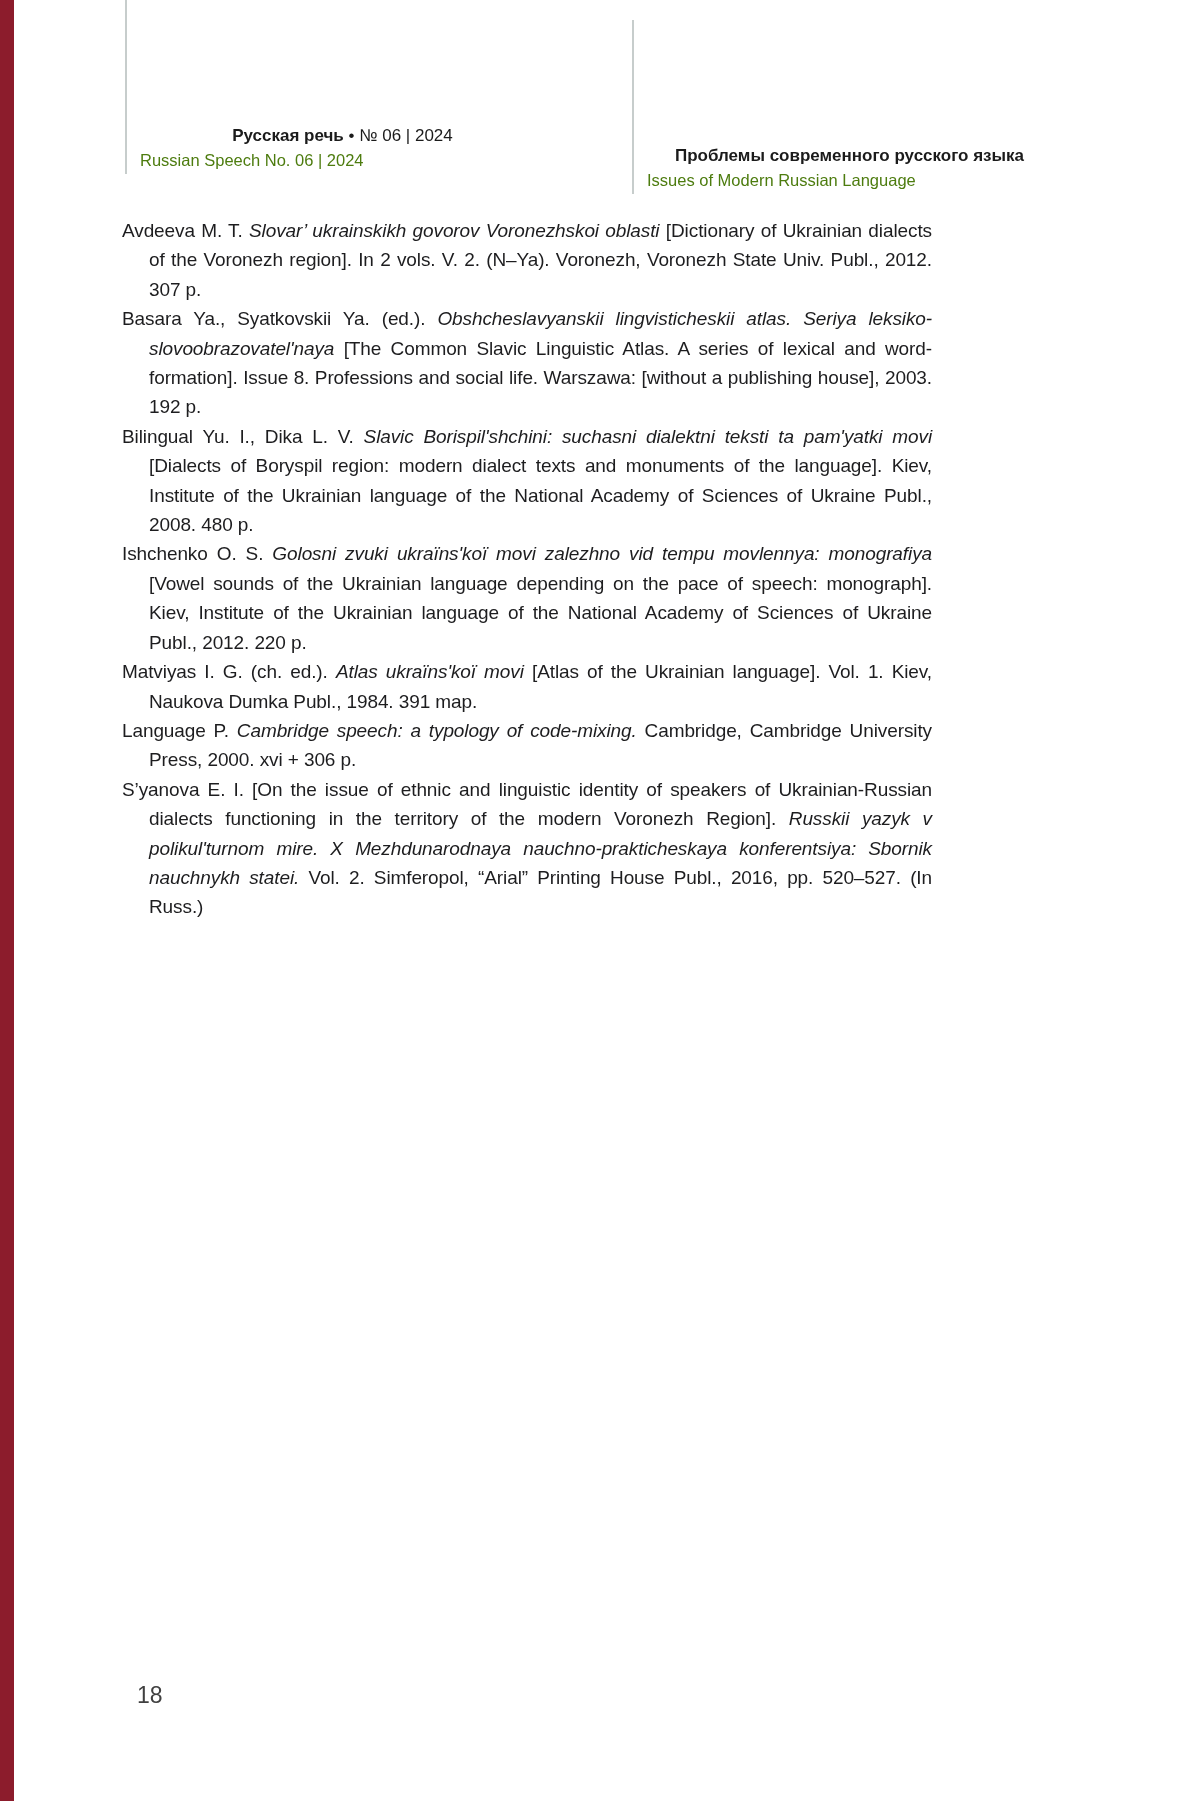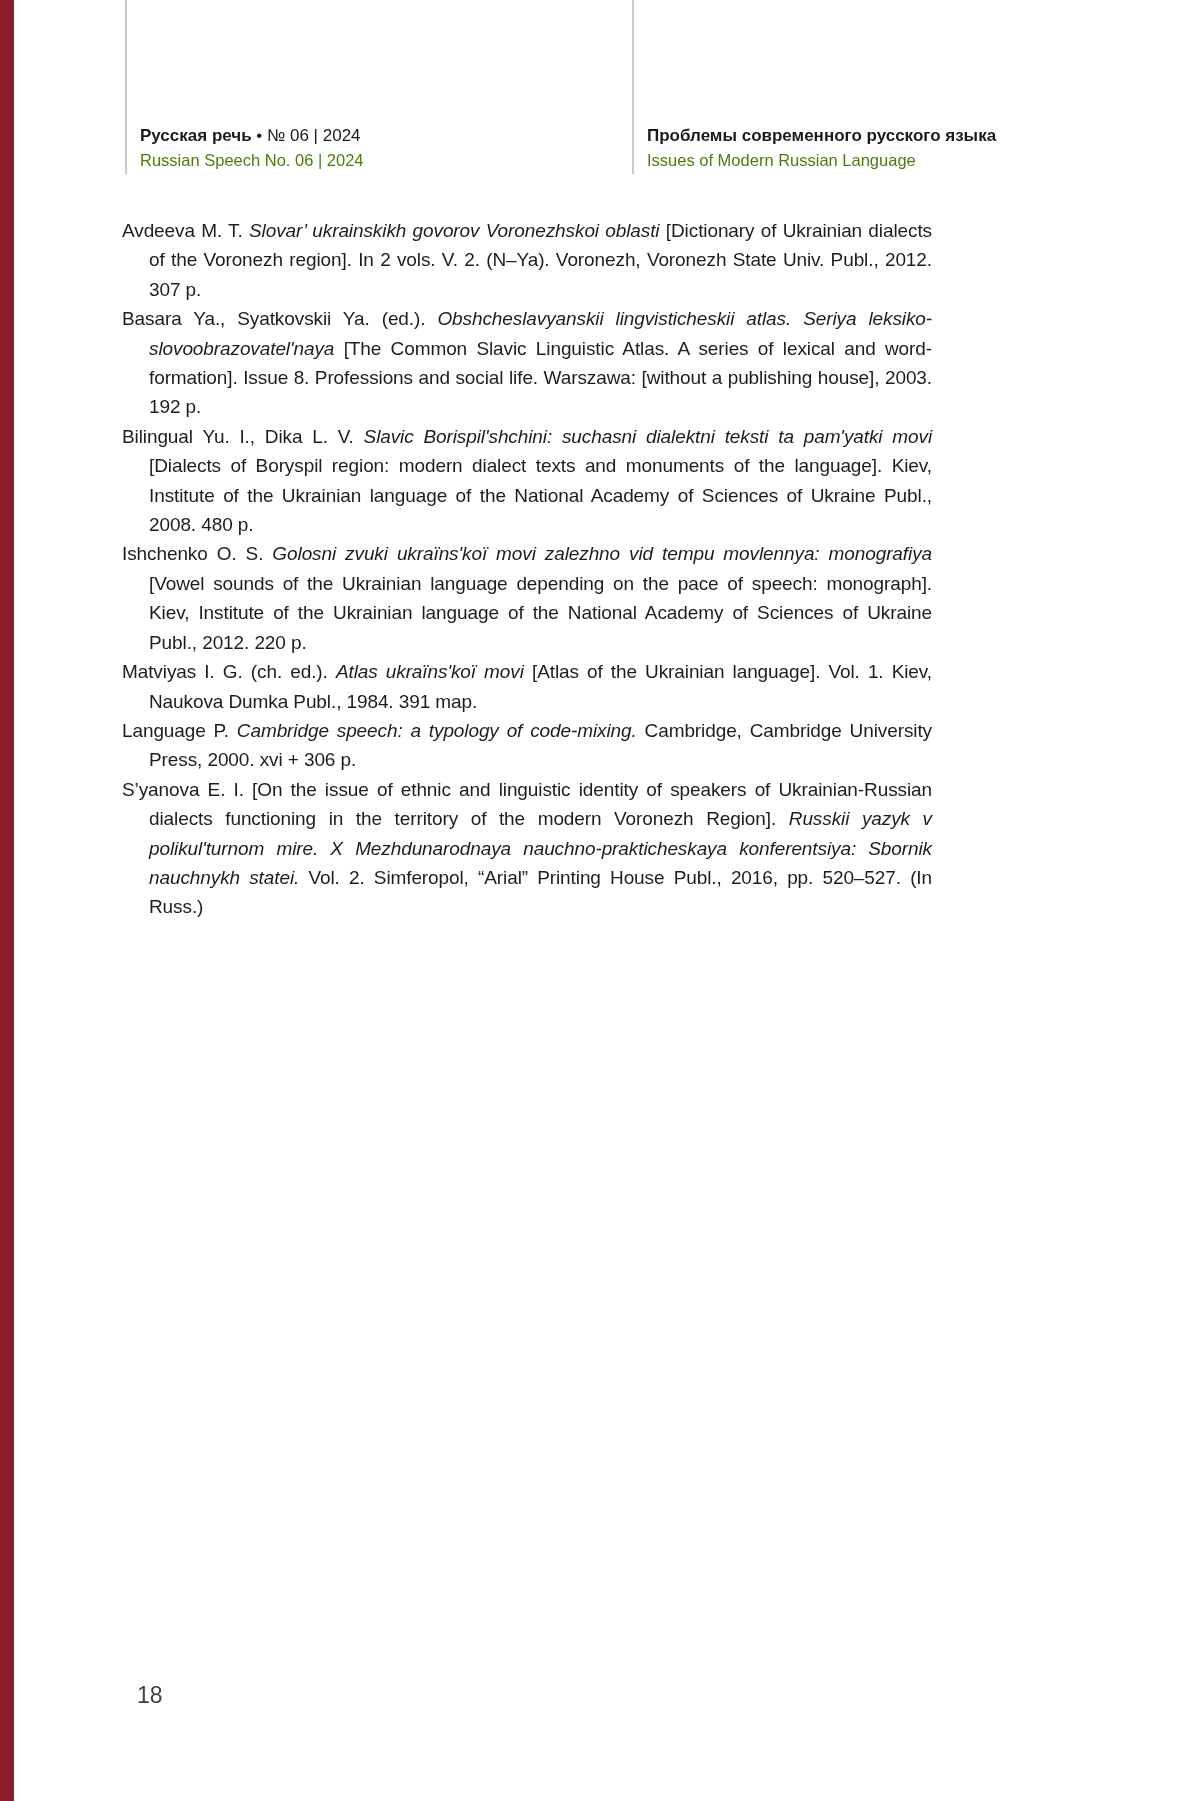--- a/index.html
+++ b/index.html
@@ -22,26 +22,27 @@
     height: 174px;
     border-left: 2px solid #c7cdcc;
     padding-left: 13px;
     display: flex;
     flex-direction: column;
     justify-content: flex-end;
     padding-bottom: 2px;
     box-sizing: border-box;
   }
   .header-left  { left: 125px; width: 420px; }
-  .header-right { left: 632px; width: 420px; }
+  .header-right { left: 632px; width: 420px; margin-top: 20px; }
   .journal-line {
     font-size: 17px;
     color: #1b1b1b;
     line-height: 24px;
     white-space: nowrap;
+    text-align: center;
   }
   .journal-line .bold { font-weight: 700; }
   .subtitle-line {
     font-size: 16.5px;
     color: #4d7c0f;
     line-height: 24px;
     white-space: nowrap;
   }
   .references {
     position: absolute;

